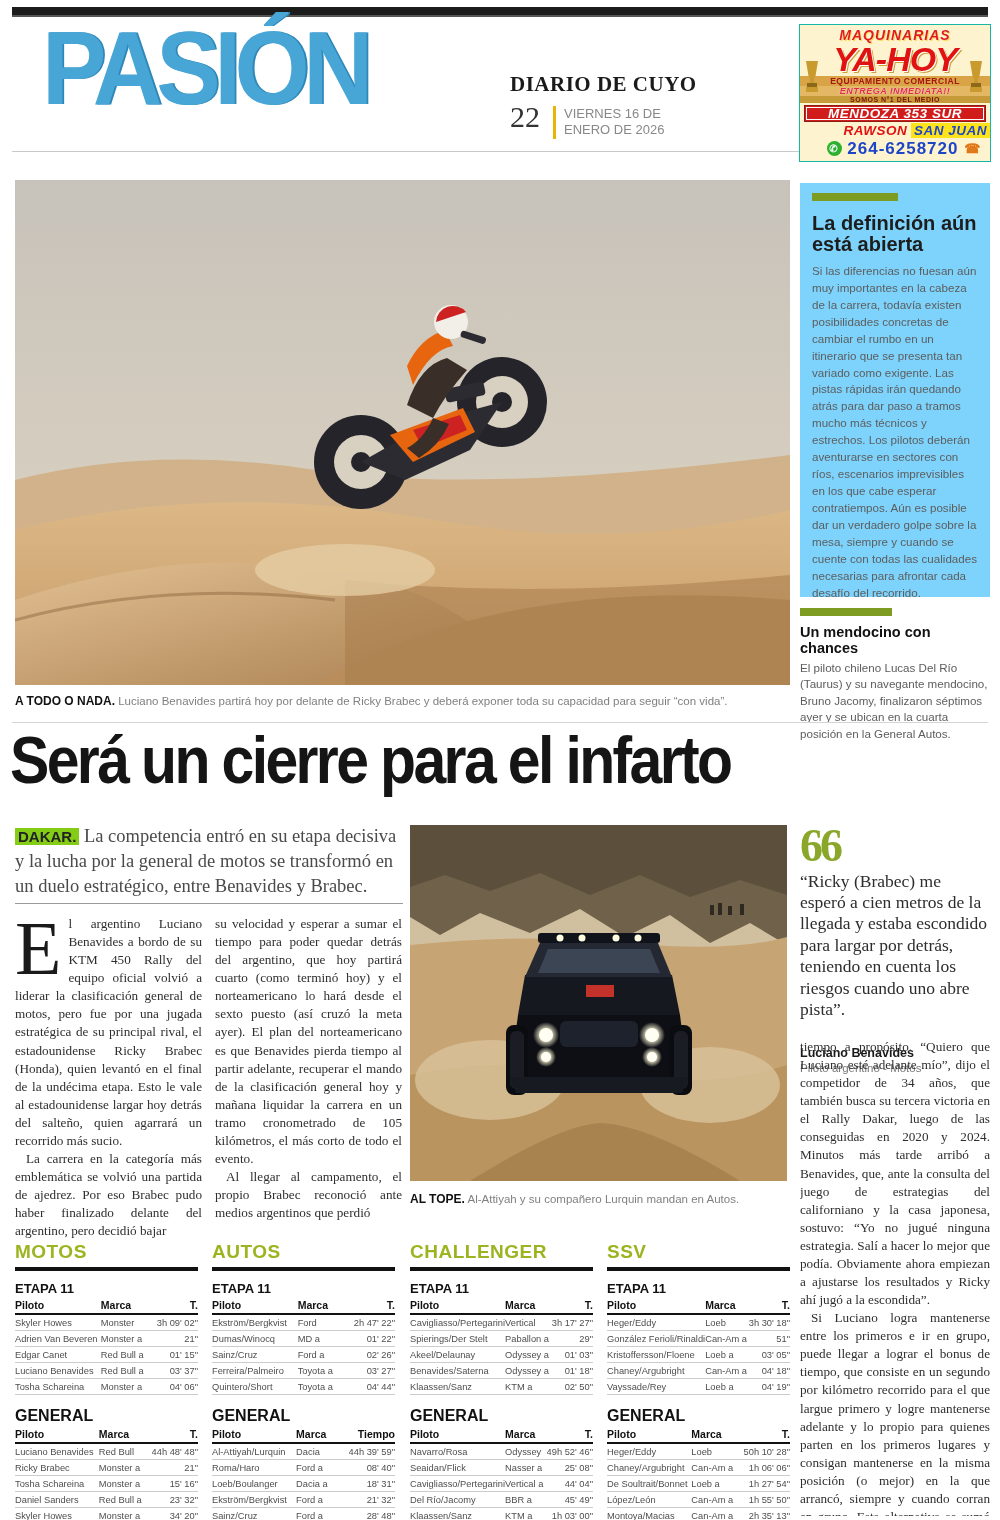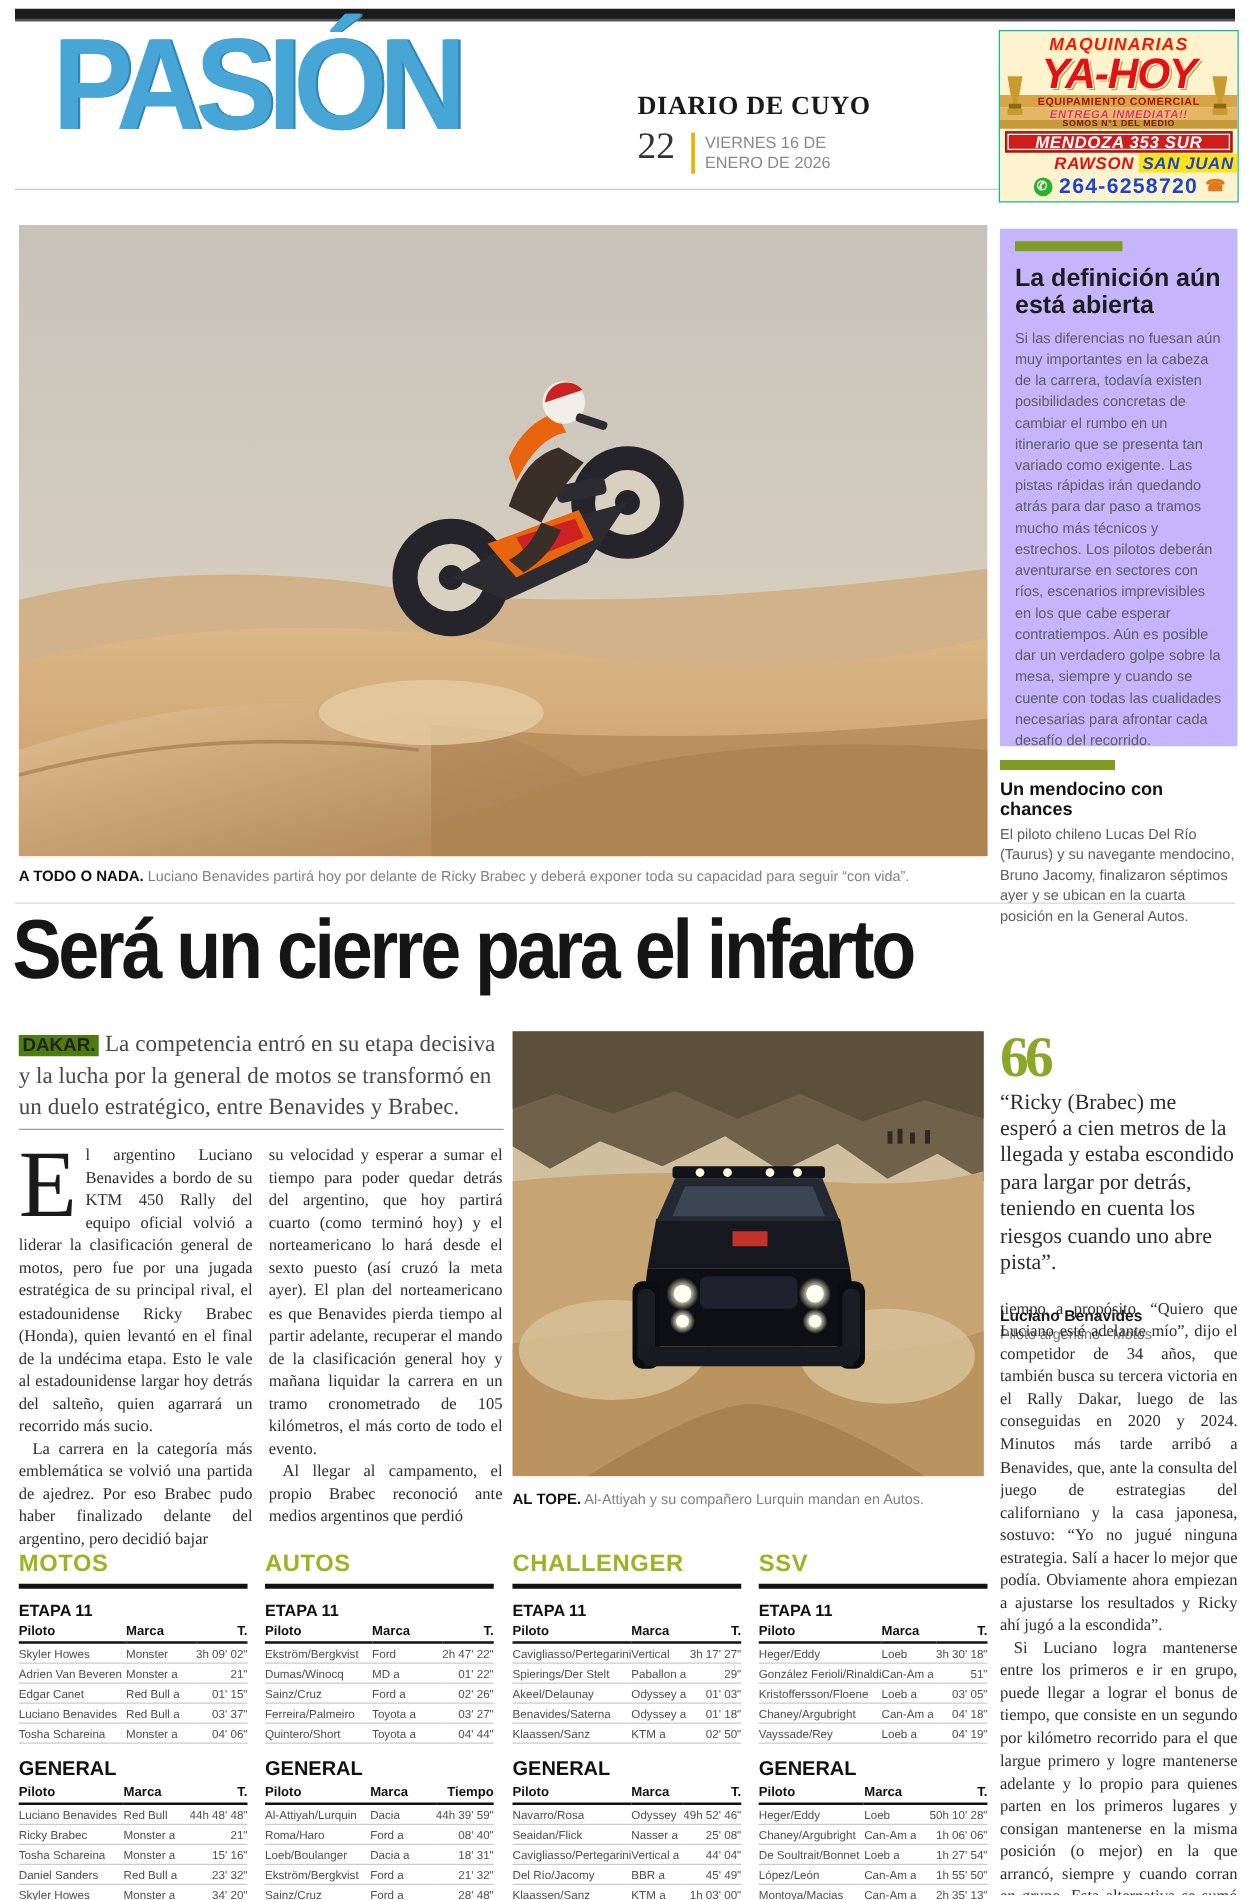--- a/index.html
+++ b/index.html
@@ -33,34 +33,34 @@
   .wa{display:inline-block;width:15px;height:15px;border-radius:50%;background:#2bb12e;color:#fff;font-size:10px;
       line-height:15px;text-align:center;vertical-align:2px;}
   .tel{color:#e07818;font-size:13px;vertical-align:1px;}
   
   .credit{font-size:8px;letter-spacing:1.5px;color:#999;margin-top:16px;}
   .caption{font-size:11.5px;color:#808080;}
   .caption b{color:#111;font-size:12px;}
   
   .photo{display:block;}
   
-  .railbox{left:800px;top:183px;width:190px;height:414px;background:#c4b5fd;overflow:hidden;}
+  .railbox{left:800px;top:183px;width:190px;height:414px;background:#7dd3fc;overflow:hidden;}
   .greenbar{height:8px;background:#7e9c22;}
   .rail-title{font-size:20px;line-height:1.05;font-weight:bold;color:#1d1d1d;margin:12px 12px 8px 12px;}
   .rail-body{font-size:11.6px;line-height:1.46;color:#5d5d5d;margin:0 12px;}
   .mendo{left:800px;top:608px;width:190px;}
   .mendo-title{font-size:14.5px;font-weight:bold;color:#111;margin:8px 0 4px 0;}
   .mendo-body{font-size:11.6px;line-height:1.42;color:#5d5d5d;}
   
   .hl-rule{left:12px;top:722px;width:976px;height:1px;background:#d5d5d5;}
   .headline{left:10px;top:726px;width:1050px;font-size:67px;font-weight:bold;letter-spacing:-3px;color:#151515;
             transform:scaleX(.88);transform-origin:left top;line-height:1;}
   .lede{left:15px;top:824px;width:392px;font-family:"Liberation Serif",serif;font-size:18.5px;line-height:1.34;color:#4a4a4a;}
   .lede .tag{font-family:"Liberation Sans",sans-serif;font-weight:bold;font-size:15px;color:#222;
-             background:#4d7c0f;padding:0 3px;}
+             background:#84cc16;padding:0 3px;}
   .lede-rule{left:15px;top:903px;width:388px;height:1px;background:#9a9a9a;}
   
   .bodycol{font-family:"Liberation Serif",serif;font-size:13.2px;line-height:1.37;text-align:justify;color:#2e2e2e;overflow:hidden;}
   .bodycol p{margin:0;}
   .bodycol p + p{text-indent:11px;}
   .dropcap{float:left;font-size:76px;line-height:.78;padding:4px 7px 0 0;color:#1a1a1a;}
   
   .qmark{font-family:Liberation Serif, serif;font-size:46px;font-weight:bold;color:#8aa72a;line-height:.8;letter-spacing:-3px;}
   .qtext{font-family:"Liberation Serif",serif;font-size:17.5px;line-height:1.22;color:#2d2d2d;margin-top:6px;}
   .qauthor{font-size:12.5px;font-weight:bold;color:#1a1a1a;margin-top:26px;}

